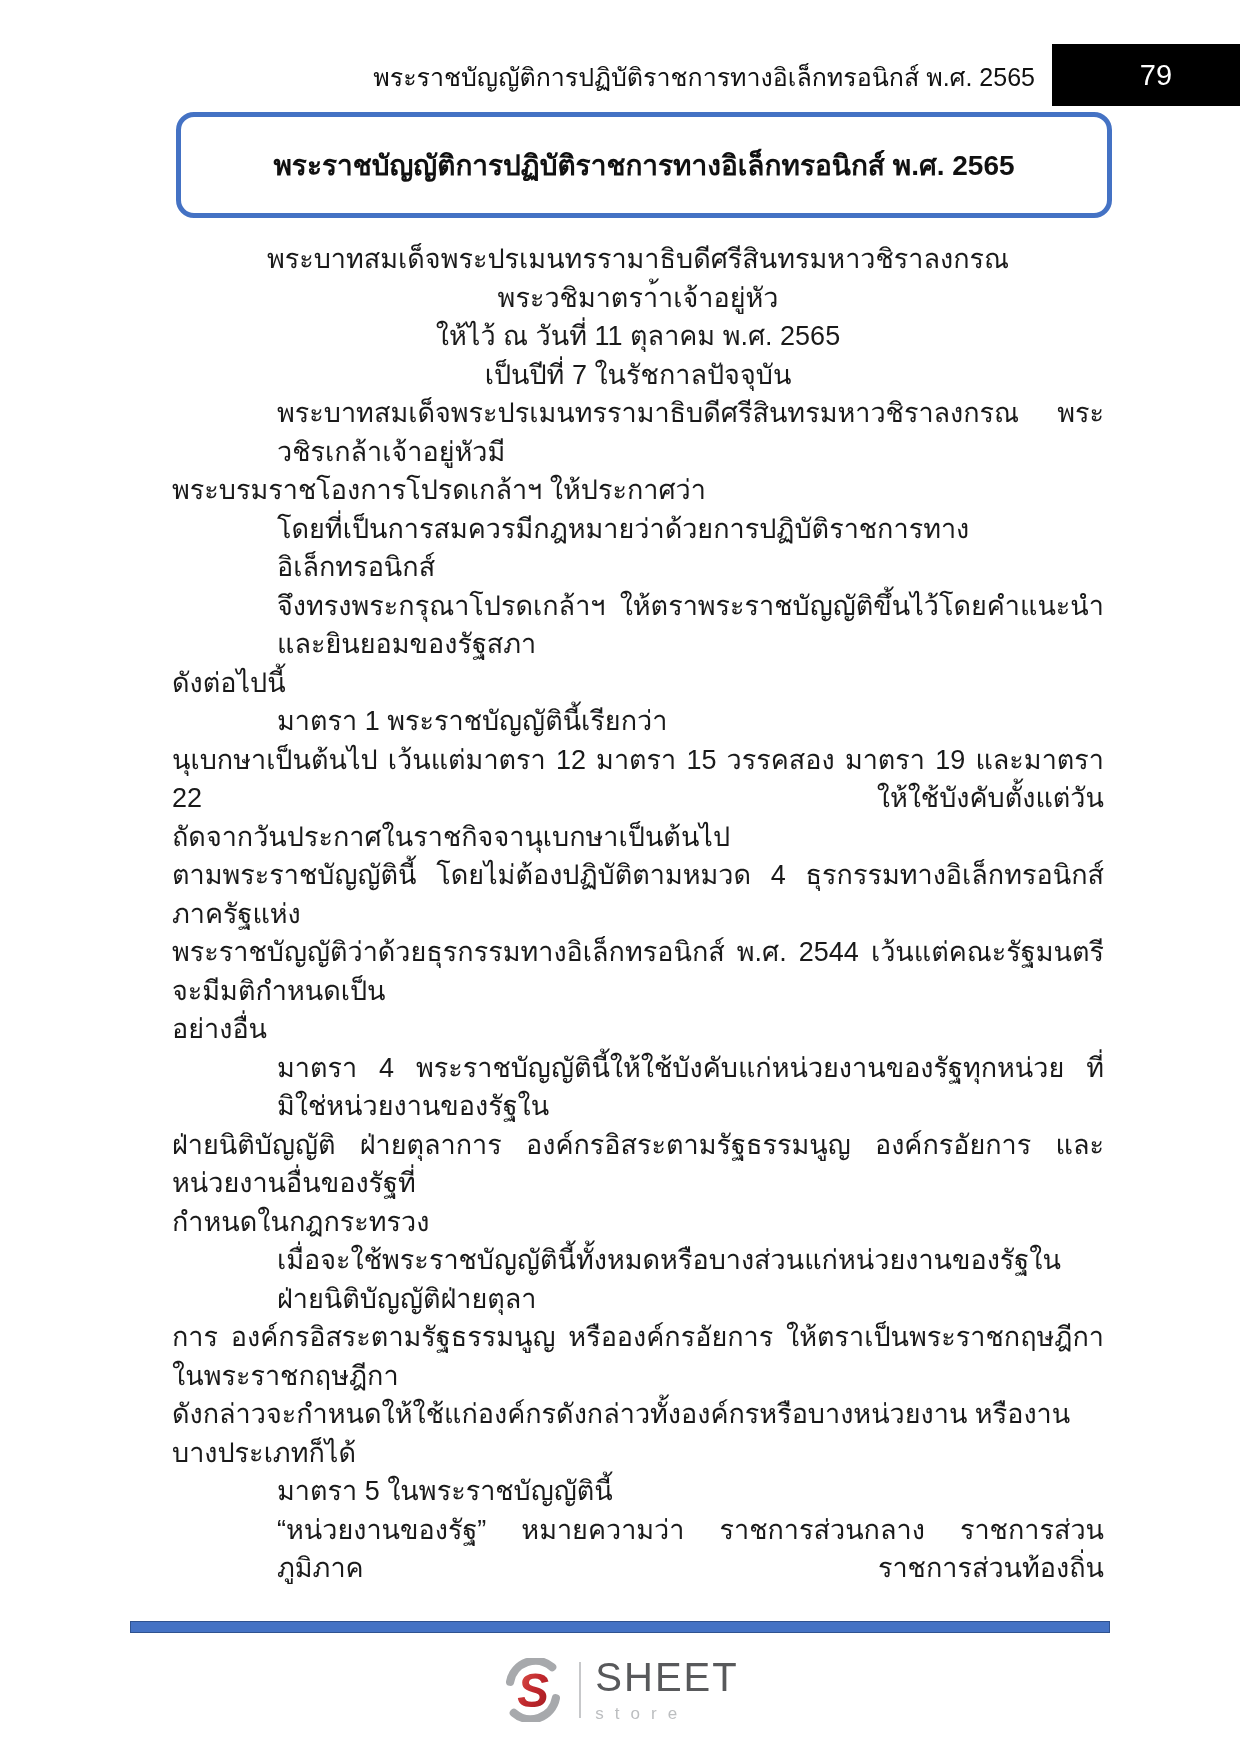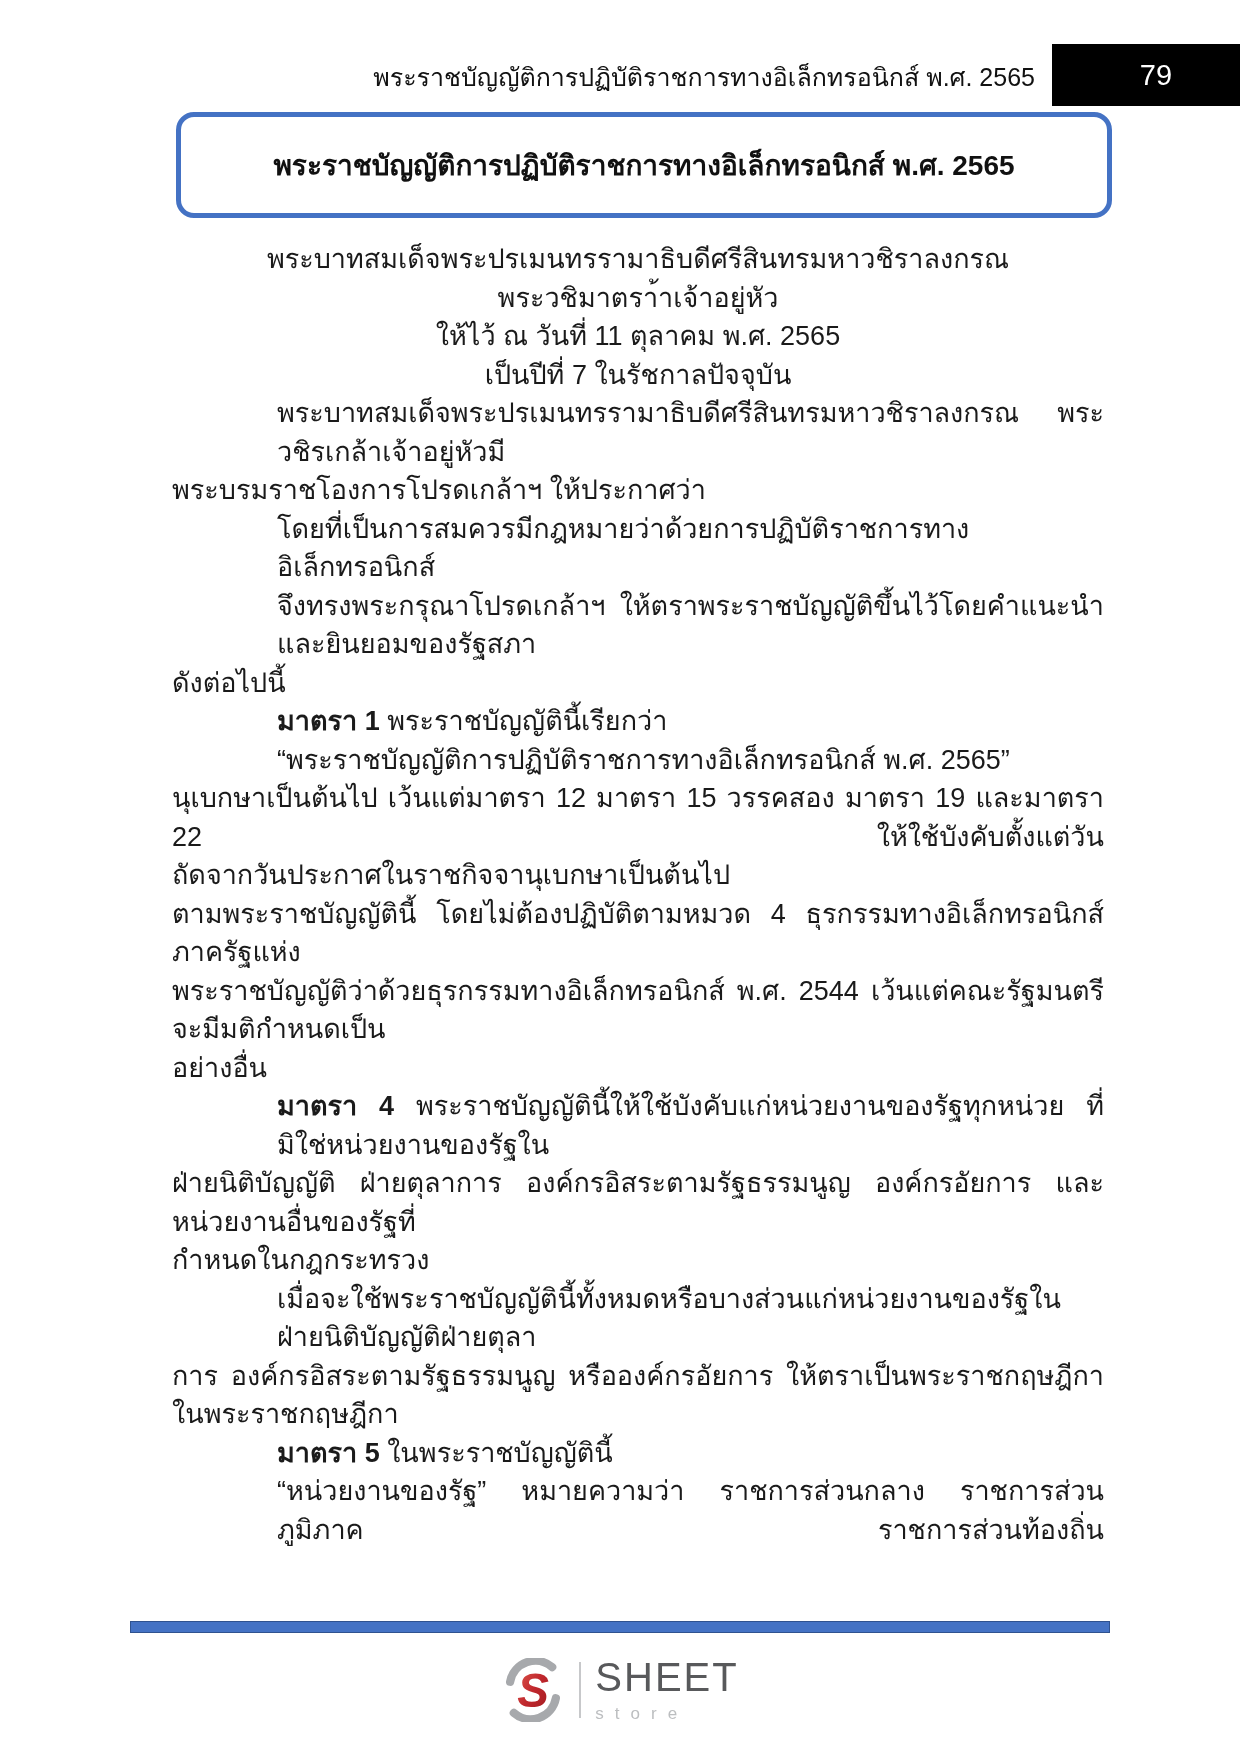--- a/index.html
+++ b/index.html
@@ -27,21 +27,21 @@
   .title-box .title{font-size:28px;font-weight:bold;color:#111;}
   
   .doc-body{
     position:absolute;top:240px;left:172px;width:932px;
     font-size:27px;line-height:38.5px;
   }
   .doc-line{white-space:normal;}
   .doc-line.center{text-align:center;}
   .doc-line.indent{padding-left:105px;}
   .doc-line.justify{text-align:justify;text-align-last:justify;}
-  .doc-line .b{font-weight:bold;}
+  .doc-line .b{font-weight:normal;}
   
   .footer-rule{
     position:absolute;top:1621px;left:130px;width:980px;height:12px;
     background:#4472C4;border:1px solid #2F528F;box-sizing:border-box;
   }
   .footer-logo{
     position:absolute;top:1645px;left:0;width:1240px;height:90px;
     display:flex;align-items:center;justify-content:center;gap:14px;
   }
   .logo-mark{width:64px;height:64px;position:relative;flex:0 0 auto;}
@@ -69,31 +69,31 @@
       <div class="doc-line center"><span>พระบาทสมเด็จพระปรเมนทรรามาธิบดีศรีสินทรมหาวชิราลงกรณ</span></div>
       <div class="doc-line center"><span>พระวชิมาตรา้าเจ้าอยู่หัว</span></div>
       <div class="doc-line center"><span>ให้ไว้ ณ วันที่ 11 ตุลาคม พ.ศ. 2565</span></div>
       <div class="doc-line center"><span>เป็นปีที่ 7 ในรัชกาลปัจจุบัน</span></div>
       <div class="doc-line indent justify"><span>พระบาทสมเด็จพระปรเมนทรรามาธิบดีศรีสินทรมหาวชิราลงกรณ พระวชิรเกล้าเจ้าอยู่หัวมี</span></div>
       <div class="doc-line flush"><span>พระบรมราชโองการโปรดเกล้าฯ ให้ประกาศว่า</span></div>
       <div class="doc-line indent"><span>โดยที่เป็นการสมควรมีกฎหมายว่าด้วยการปฏิบัติราชการทางอิเล็กทรอนิกส์</span></div>
       <div class="doc-line indent justify"><span>จึงทรงพระกรุณาโปรดเกล้าฯ ให้ตราพระราชบัญญัติขึ้นไว้โดยคำแนะนำและยินยอมของรัฐสภา</span></div>
       <div class="doc-line flush"><span>ดังต่อไปนี้</span></div>
       <div class="doc-line indent"><span class="b">มาตรา 1</span><span> พระราชบัญญัตินี้เรียกว่า</span></div>
-      <div class="doc-line indent"><span>“พระราชบัญญัติการปฏิบัติราชการทางอิเล็กทรอนิกส์  พ.ศ. 2565”</span></div>
       <div class="doc-line flush justify"><span>นุเบกษาเป็นต้นไป เว้นแต่มาตรา 12 มาตรา 15 วรรคสอง มาตรา 19 และมาตรา 22 ให้ใช้บังคับตั้งแต่วัน</span></div>
       <div class="doc-line flush"><span>ถัดจากวันประกาศในราชกิจจานุเบกษาเป็นต้นไป</span></div>
       <div class="doc-line flush justify"><span>ตามพระราชบัญญัตินี้  โดยไม่ต้องปฏิบัติตามหมวด  4 ธุรกรรมทางอิเล็กทรอนิกส์ภาครัฐแห่ง</span></div>
       <div class="doc-line flush justify"><span>พระราชบัญญัติว่าด้วยธุรกรรมทางอิเล็กทรอนิกส์ พ.ศ. 2544 เว้นแต่คณะรัฐมนตรีจะมีมติกำหนดเป็น</span></div>
       <div class="doc-line flush"><span>อย่างอื่น</span></div>
       <div class="doc-line indent justify"><span class="b">มาตรา 4</span><span> พระราชบัญญัตินี้ให้ใช้บังคับแก่หน่วยงานของรัฐทุกหน่วย ที่มิใช่หน่วยงานของรัฐใน</span></div>
       <div class="doc-line flush justify"><span>ฝ่ายนิติบัญญัติ ฝ่ายตุลาการ องค์กรอิสระตามรัฐธรรมนูญ องค์กรอัยการ และหน่วยงานอื่นของรัฐที่</span></div>
       <div class="doc-line flush"><span>กำหนดในกฎกระทรวง</span></div>
       <div class="doc-line indent justify"><span>เมื่อจะใช้พระราชบัญญัตินี้ทั้งหมดหรือบางส่วนแก่หน่วยงานของรัฐในฝ่ายนิติบัญญัติฝ่ายตุลา</span></div>
       <div class="doc-line flush justify"><span>การ องค์กรอิสระตามรัฐธรรมนูญ หรือองค์กรอัยการ ให้ตราเป็นพระราชกฤษฎีกาในพระราชกฤษฎีกา</span></div>
+      <div class="doc-line flush"><span>ดังกล่าวจะกำหนดให้ใช้แก่องค์กรดังกล่าวทั้งองค์กรหรือบางหน่วยงาน หรืองานบางประเภทก็ได้</span></div>
       <div class="doc-line indent"><span class="b">มาตรา 5</span><span> ในพระราชบัญญัตินี้</span></div>
       <div class="doc-line indent justify"><span>“หน่วยงานของรัฐ” หมายความว่า ราชการส่วนกลาง ราชการส่วนภูมิภาค ราชการส่วนท้องถิ่น</span></div>
     </div>
 
   <div class="footer-rule"></div>
 
   <div class="footer-logo">
     <div class="logo-mark">
       <svg width="64" height="64" viewBox="0 0 70 70" aria-hidden="true">
         <path d="M10 26 A 28 28 0 0 1 56 10" fill="none" stroke="#A7A9AC" stroke-width="9" stroke-linecap="round"></path>

